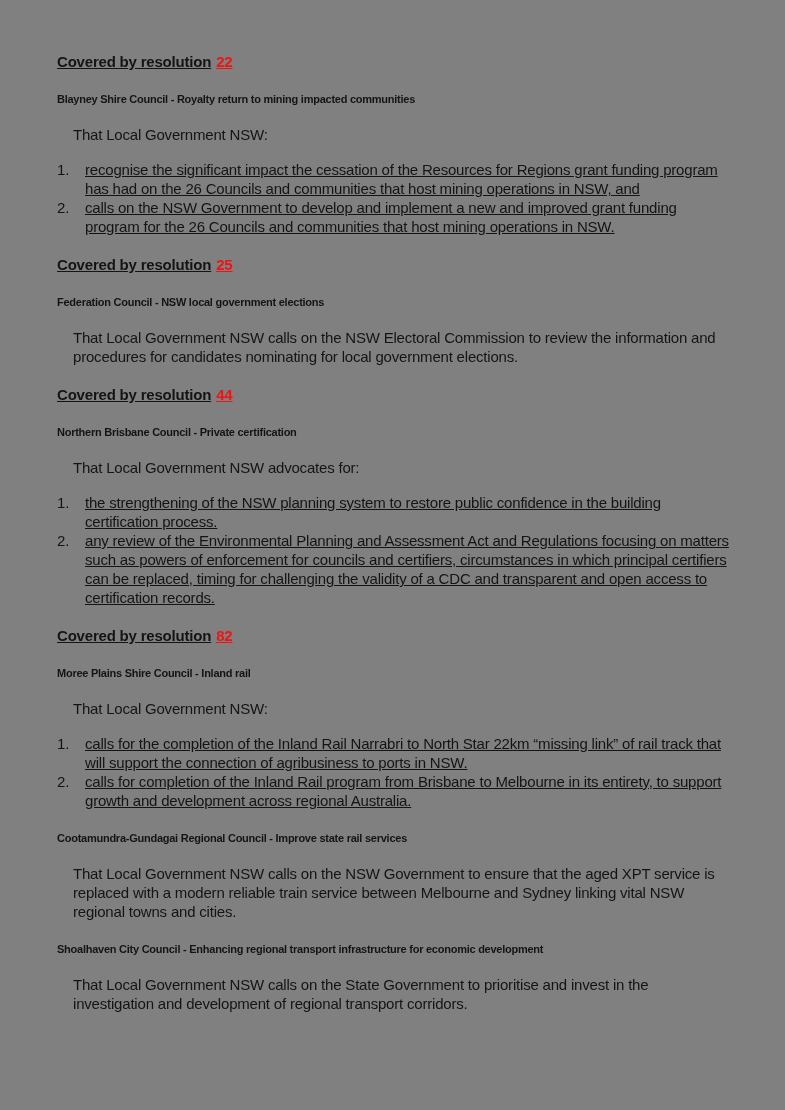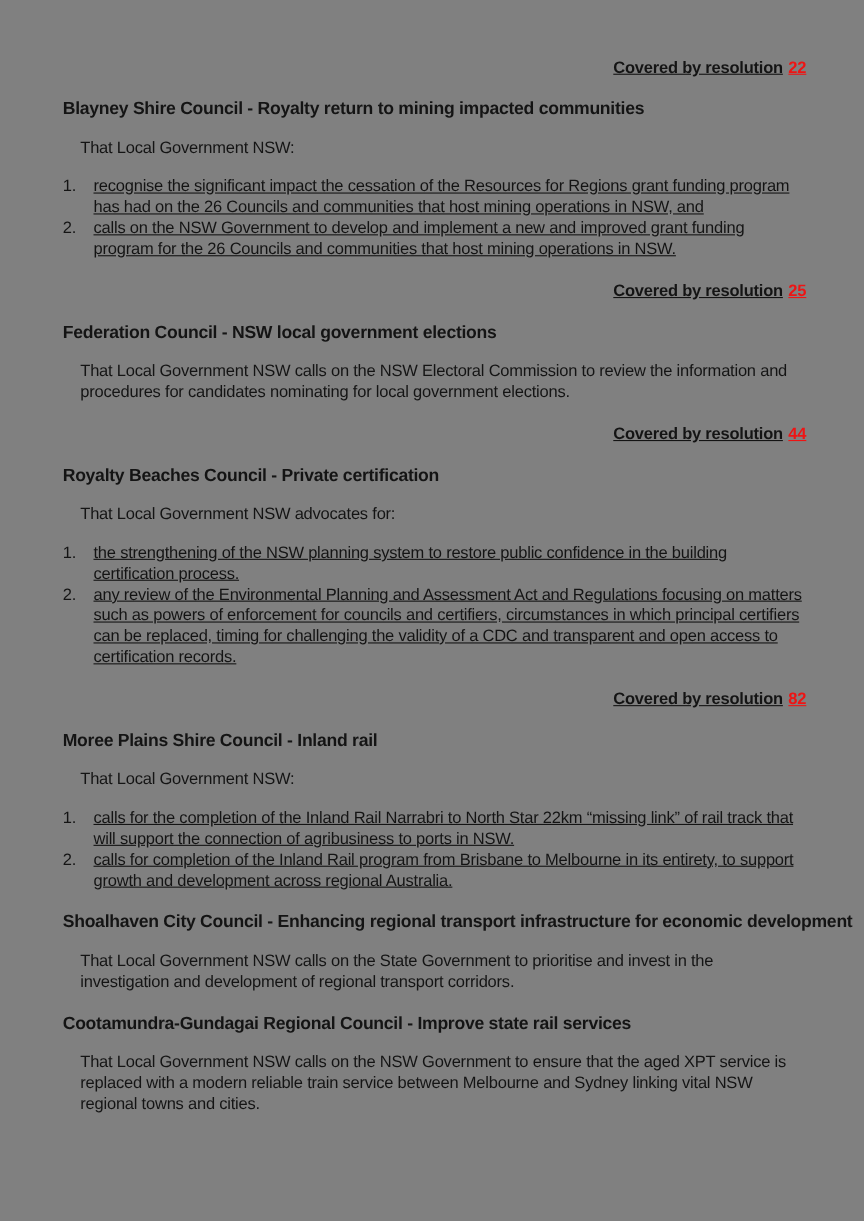--- a/index.html
+++ b/index.html
@@ -23,34 +23,33 @@
     line-height: 19px;
     letter-spacing: -0.2px;
     color: var(--text-color, #141414);
   }
 
   .res-link {
     margin: 0 0 19px 0;
     font-weight: 700;
     white-space: nowrap;
     cursor: pointer;
-    text-align: right;
   }
   .res-link span { text-decoration: underline; }
   .res-number {
     color: var(--link-red, #ee1414);
     margin-left: 5px;
   }
 
   section.motion { margin: 0 0 19px 0; }
   section.motion:last-child { margin-bottom: 0; }
 
   h2.motion-heading {
     margin: 0;
-    font-size: 16px;
+    font-size: 11px;
     font-weight: 700;
     white-space: nowrap;
     letter-spacing: -0.25px;
   }
 
   p.motion-text { margin: 16px; }
 
   .list-item { display: flex; }
   .list-num  { flex: 0 0 28px; }
   .list-text { flex: 1 1 auto; text-decoration: underline; }
@@ -73,21 +72,21 @@
           <span class="list-text">calls on the NSW Government to develop and implement a new and improved grant funding program for the 26 Councils and communities that host mining operations in NSW.</span>
         </div>
       </section>
       <p class="res-link"><span class="res-label">Covered by resolution</span><span class="res-number">25</span></p>
       <section class="motion">
         <h2 class="motion-heading">Federation Council - NSW local government elections</h2>
         <p class="motion-text">That Local Government NSW calls on the NSW Electoral Commission to review the information and procedures for candidates nominating for local government elections.</p>
       </section>
       <p class="res-link"><span class="res-label">Covered by resolution</span><span class="res-number">44</span></p>
       <section class="motion">
-        <h2 class="motion-heading">Royalty Beaches Council - Private certification</h2>
+        <h2 class="motion-heading">Northern Brisbane Council - Private certification</h2>
         <p class="motion-text">That Local Government NSW advocates for:</p>
         <div class="list-item">
           <span class="list-num">1.</span>
           <span class="list-text">the strengthening of the NSW planning system to restore public confidence in the building certification process.</span>
         </div>
         <div class="list-item">
           <span class="list-num">2.</span>
           <span class="list-text">any review of the Environmental Planning and Assessment Act and Regulations focusing on matters such as powers of enforcement for councils and certifiers, circumstances in which principal certifiers can be replaced, timing for challenging the validity of a CDC and transparent and open access to certification records.</span>
         </div>
       </section>
@@ -98,21 +97,21 @@
         <div class="list-item">
           <span class="list-num">1.</span>
           <span class="list-text">calls for the completion of the Inland Rail Narrabri to North Star 22km “missing link” of rail track that will support the connection of agribusiness to ports in NSW.</span>
         </div>
         <div class="list-item">
           <span class="list-num">2.</span>
           <span class="list-text">calls for completion of the Inland Rail program from Brisbane to Melbourne in its entirety, to support growth and development across regional Australia.</span>
         </div>
       </section>
       <section class="motion">
+        <h2 class="motion-heading">Cootamundra-Gundagai Regional Council - Improve state rail services</h2>
+        <p class="motion-text">That Local Government NSW calls on the NSW Government to ensure that the aged XPT service is replaced with a modern reliable train service between Melbourne and Sydney linking vital NSW regional towns and cities.</p>
+      </section>
+      <section class="motion">
         <h2 class="motion-heading">Shoalhaven City Council - Enhancing regional transport infrastructure for economic development</h2>
         <p class="motion-text">That Local Government NSW calls on the State Government to prioritise and invest in the investigation and development of regional transport corridors.</p>
-      </section>
-      <section class="motion">
-        <h2 class="motion-heading">Cootamundra-Gundagai Regional Council - Improve state rail services</h2>
-        <p class="motion-text">That Local Government NSW calls on the NSW Government to ensure that the aged XPT service is replaced with a modern reliable train service between Melbourne and Sydney linking vital NSW regional towns and cities.</p>
       </section>
     </div>
 </div>
 
 </body></html>

